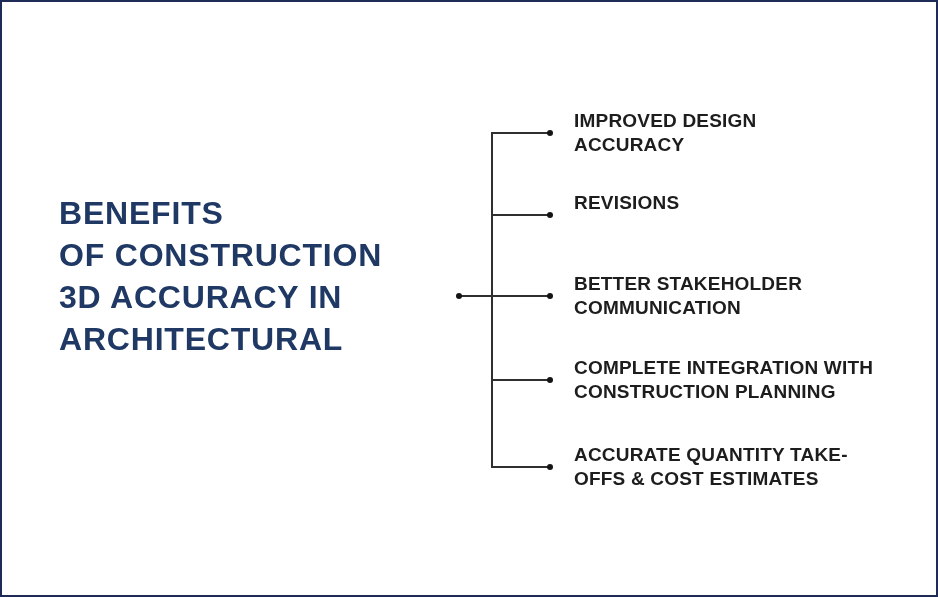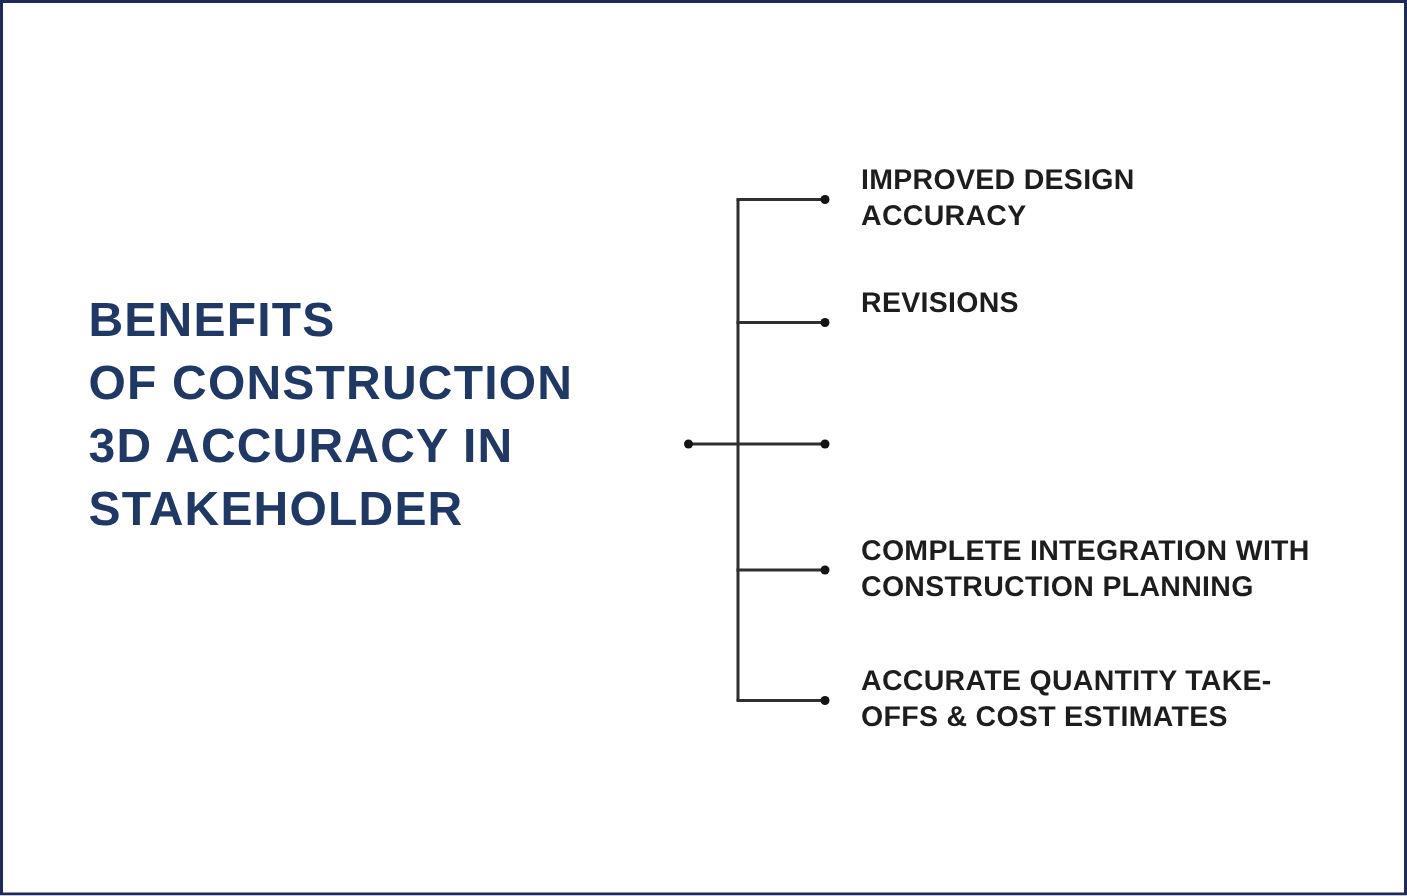--- a/index.html
+++ b/index.html
@@ -84,21 +84,21 @@
 </style>
 </head>
 <body>
 
 <div class="canvas">
 
   <div class="title">
     <div class="t-line">BENEFITS</div>
     <div class="t-line">OF CONSTRUCTION</div>
     <div class="t-line">3D ACCURACY IN</div>
-    <div class="t-line">STAKEHOLDER</div>
+    <div class="t-line">ARCHITECTURAL</div>
   </div>
 
   <div class="line v-line"></div>
   <div class="line branch b1"></div>
   <div class="line branch b2"></div>
   <div class="line branch b3"></div>
   <div class="line branch b4"></div>
   <div class="line branch b5"></div>
   <div class="dot d1"></div>
   <div class="dot d2"></div>
@@ -107,20 +107,24 @@
   <div class="dot d5"></div>
   <div class="dot dp"></div>
 
   <div class="item r1">
     <div class="i-line">IMPROVED DESIGN</div>
     <div class="i-line">ACCURACY</div>
   </div>
   <div class="item r2">
     <div class="i-line">REVISIONS</div>
   </div>
+  <div class="item r3">
+    <div class="i-line">BETTER STAKEHOLDER</div>
+    <div class="i-line">COMMUNICATION</div>
+  </div>
   <div class="item r5">
     <div class="i-line">ACCURATE QUANTITY TAKE-</div>
     <div class="i-line">OFFS &amp; COST ESTIMATES</div>
   </div>
   <div class="item r4">
     <div class="i-line">COMPLETE INTEGRATION WITH</div>
     <div class="i-line">CONSTRUCTION PLANNING</div>
   </div>
 
 </div>

